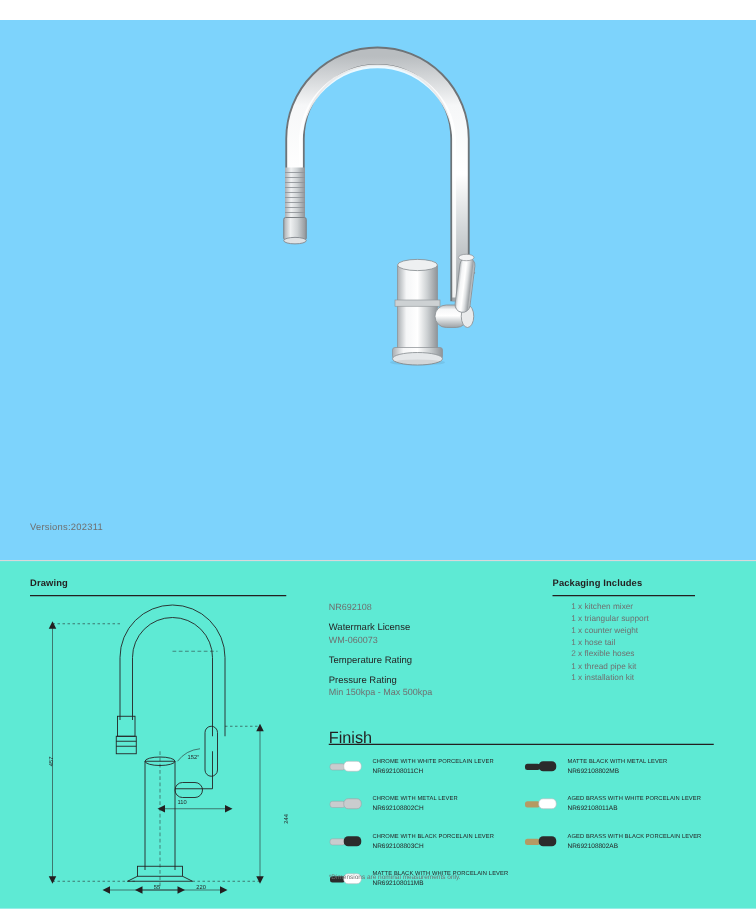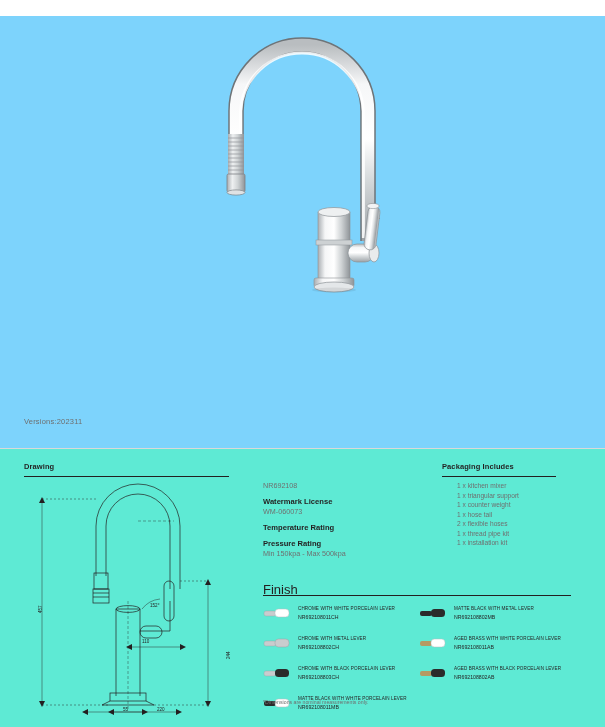--- a/index.html
+++ b/index.html
@@ -60,21 +60,21 @@
   
   .col-drawing { position:absolute; left:24px; top:13px; width:205px; }
   .drawing-box { position:absolute; left:24px; top:32px; width:205px; height:235px; }
 
   
   .col-spec { position:absolute; left:263px; top:13px; width:183px; }
   .spec-body { position:absolute; left:263px; top:32px; width:183px; }
   .spec-group { margin-bottom: 6px; }
   .spec-title {
     font-size: 7.6px;
-    font-weight: bold;
+    font-weight: normal;
     color: #231f20;
     line-height: 1.35;
   }
   .spec-val {
     font-size: 7.2px;
     color: #6f6f6f;
     line-height: 1.35;
   }
   .spec-sku { font-size: 9px; font-weight:bold; }
 

